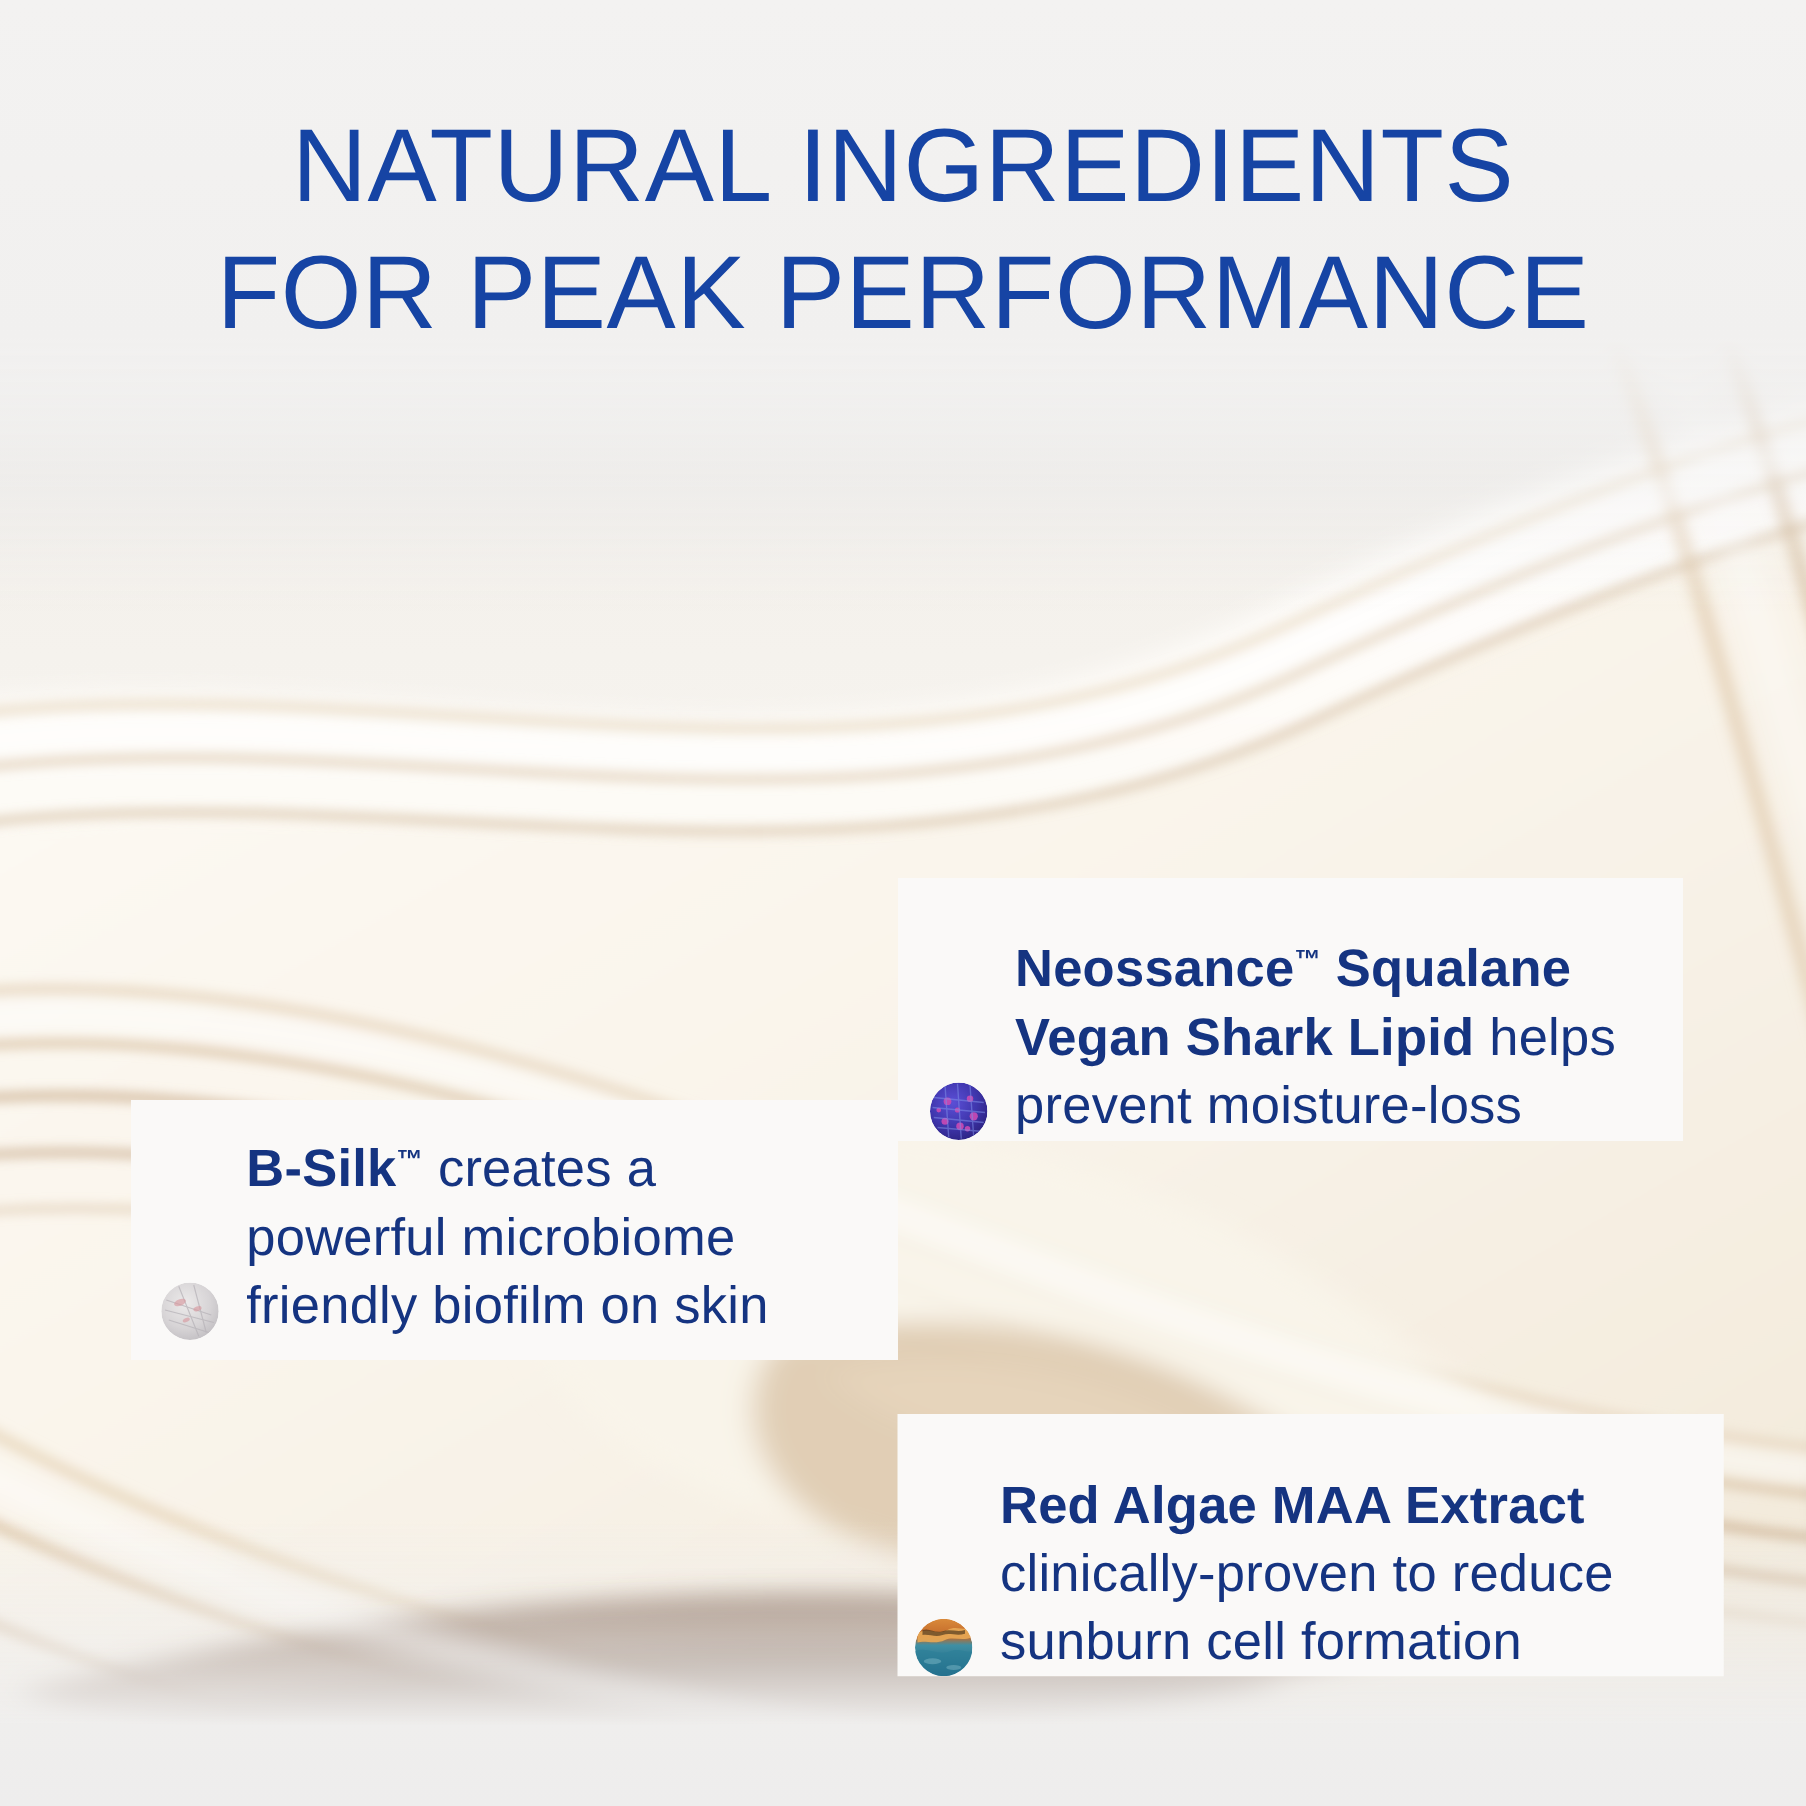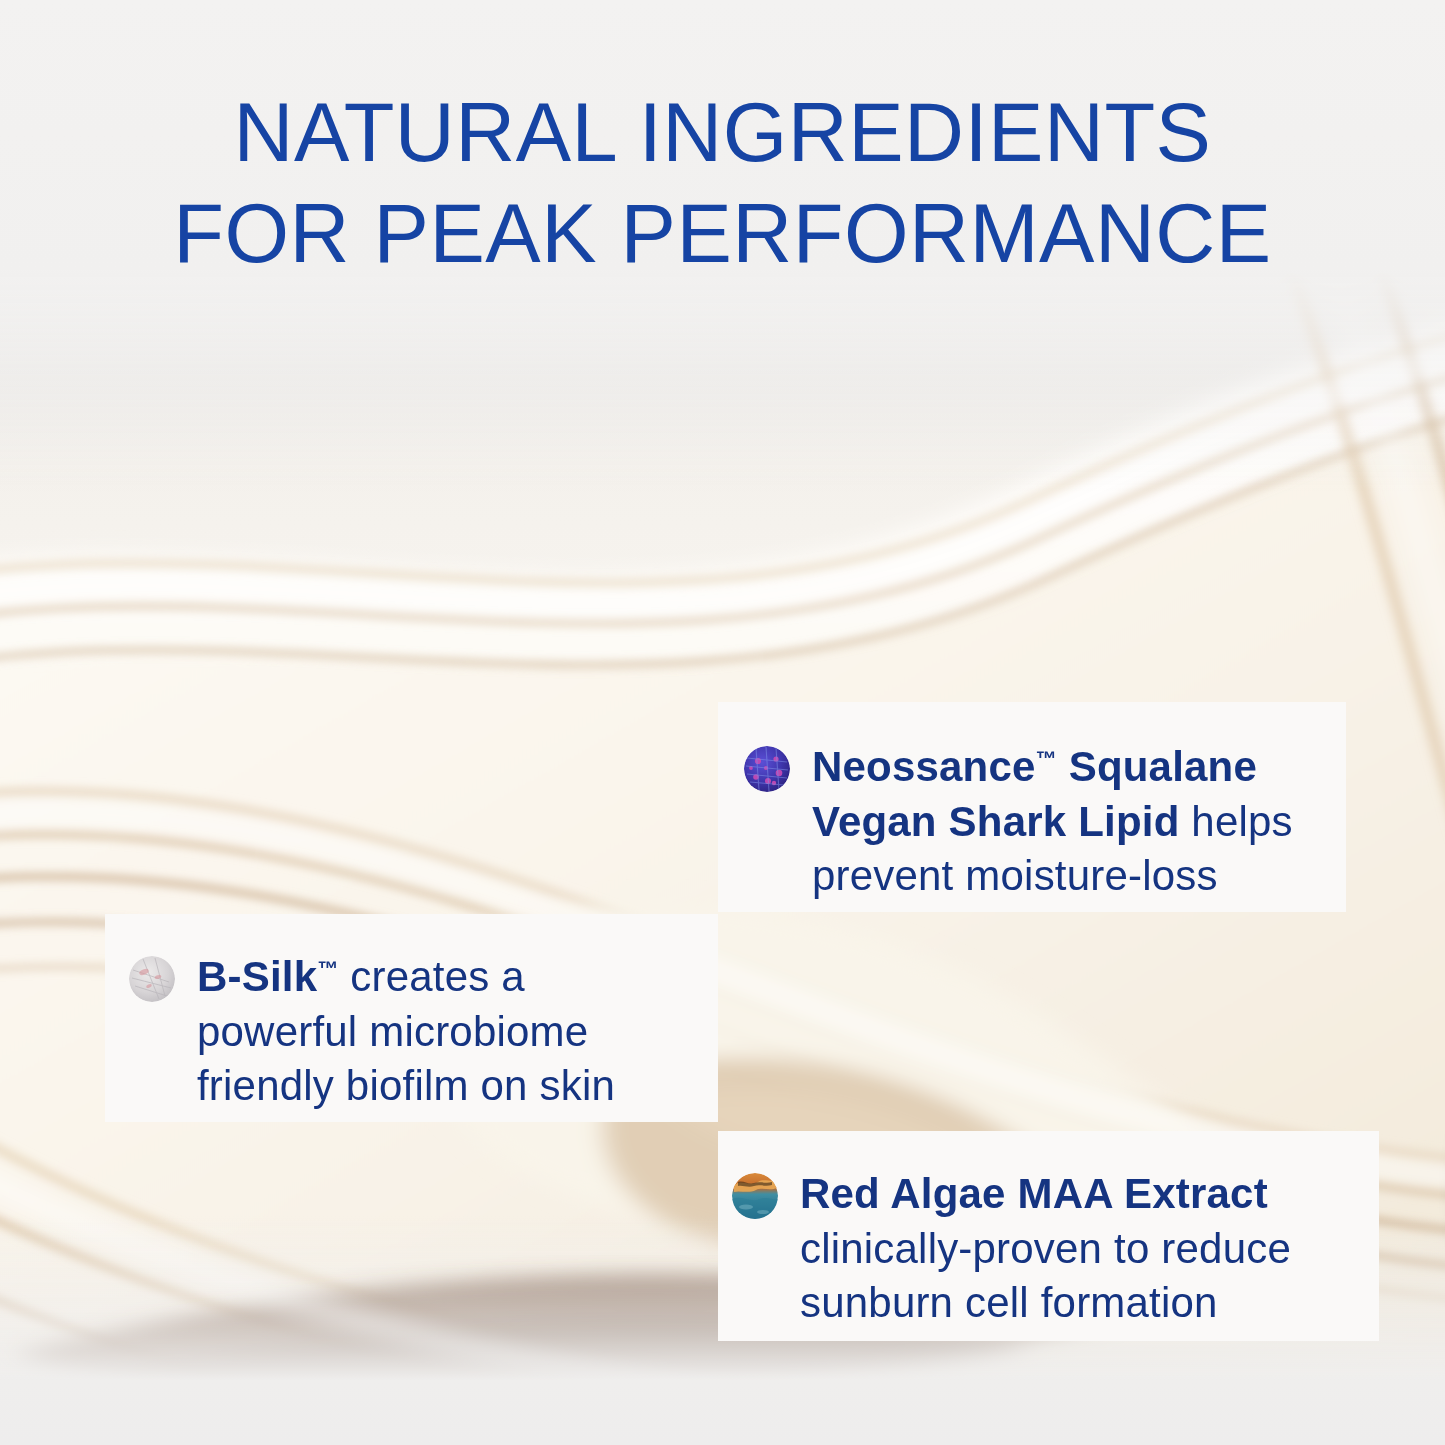--- a/index.html
+++ b/index.html
@@ -59,25 +59,25 @@
     letter-spacing: 0.5px;
     font-weight: 400;
     white-space: pre-line;
   }
 
   
   .card {
     position: absolute;
     background: #faf9f8;
     display: flex;
-    align-items: flex-start;
+    align-items: flex-end;
     box-sizing: border-box;
   }
   .card-1 { left: 718px; top: 702px;  width: 628px;  height: 210px; padding: 38px 26px 0 26px; }
-  .card-2 { left: 105px; top: 914px;  width: 613px;  height: 208px; padding: 36px 22px 3px 24px; }
+  .card-2 { left: 105px; top: 880px;  width: 613px;  height: 208px; padding: 36px 22px 16px 24px; }
   .card-3 { left: 718px; top: 1131px; width: 661px;  height: 210px; padding: 36px 24px 0 14px; }
 
   .bullet-icon {
     flex: 0 0 auto;
     width: 46px;
     height: 46px;
     border-radius: 50%;
     margin-right: 22px;
     margin-top: 6px;
     overflow: hidden;

